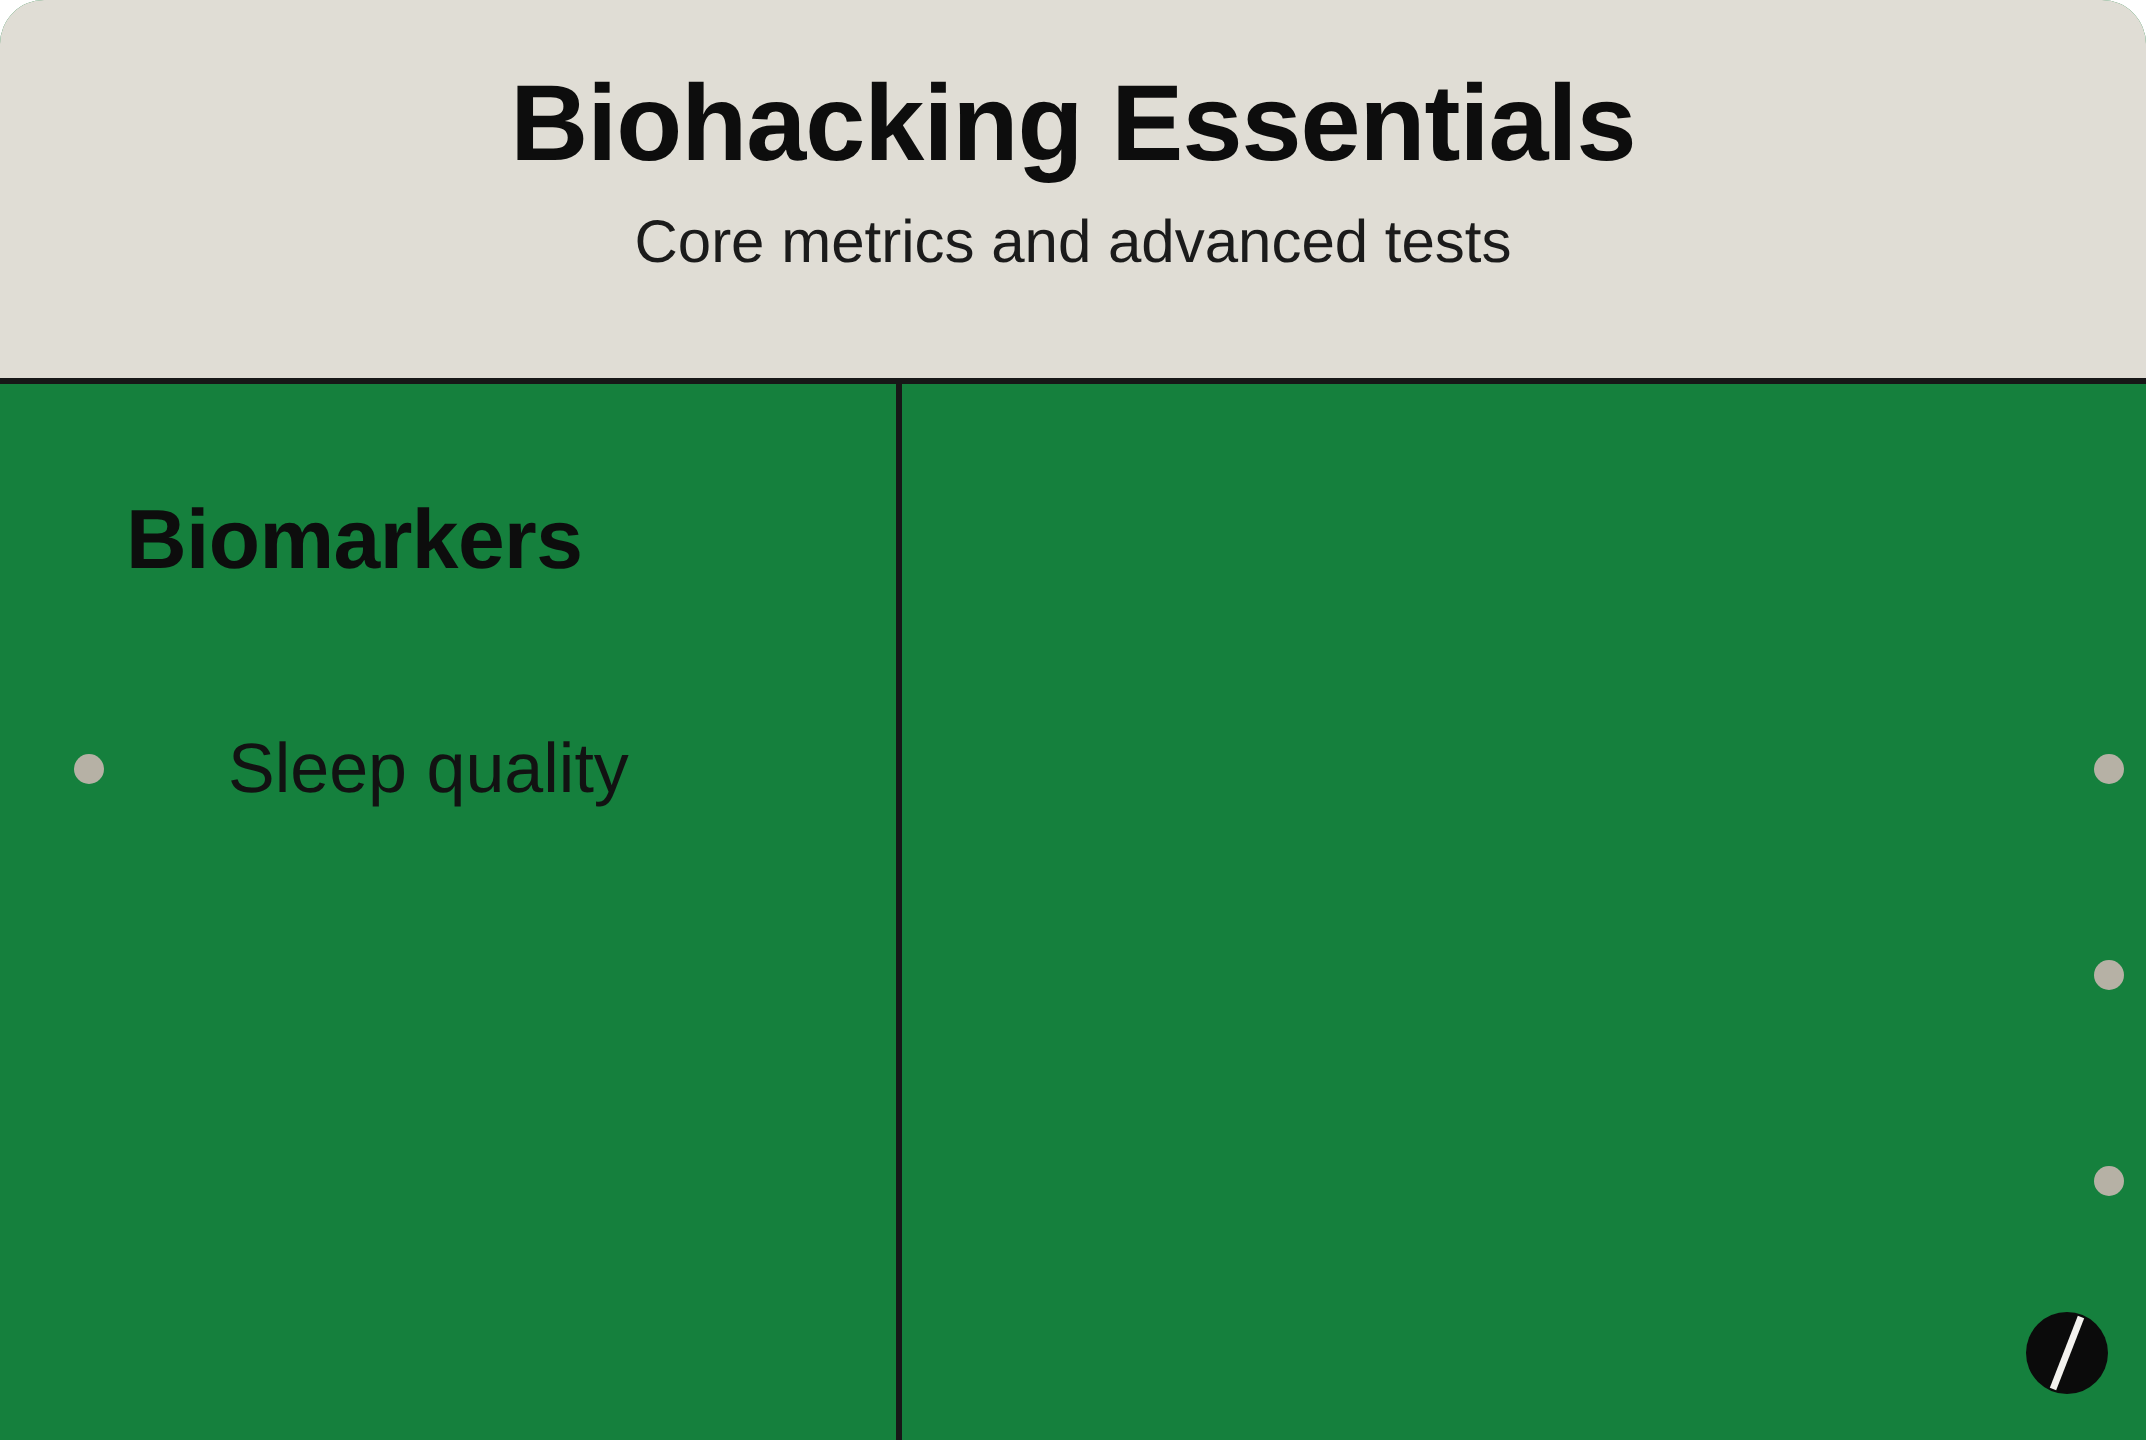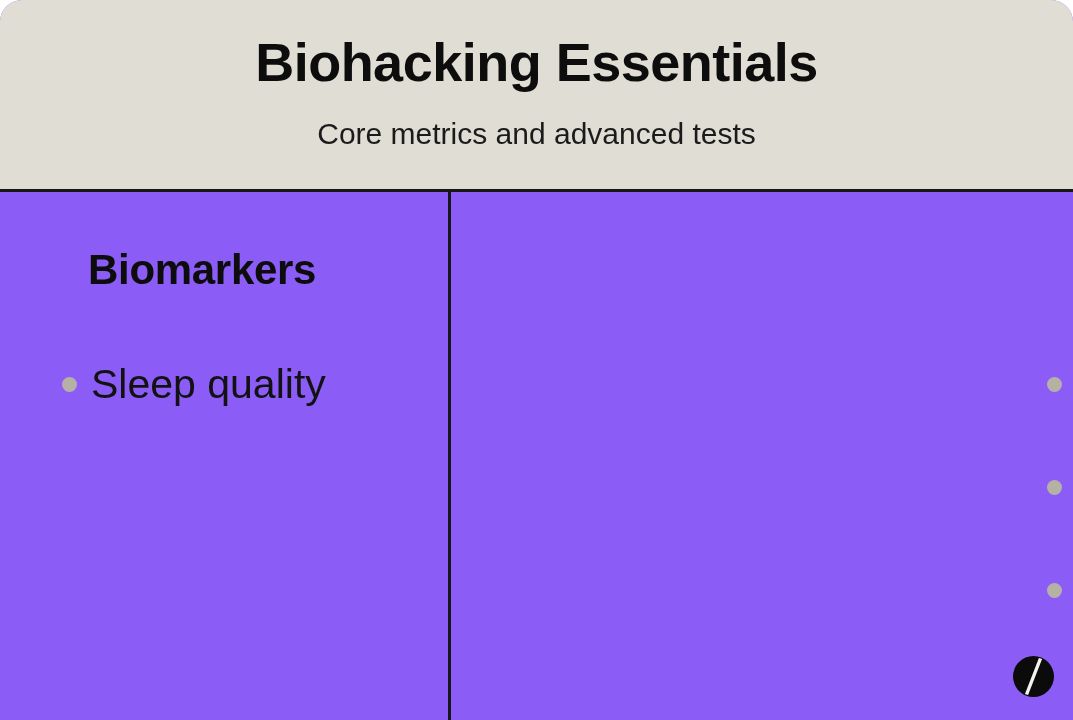--- a/index.html
+++ b/index.html
@@ -47,21 +47,21 @@
     padding-top: 34px;
     font-size: 54px;
     font-weight: bold;
     letter-spacing: -0.5px;
     color: #0d0d0d;
     line-height: 1.05;
     text-align: center;
   }
 
   .card-subtitle {
-    margin: 12px;
+    margin: 0;
     padding-top: 14px;
     font-size: 30px;
     font-weight: normal;
     color: #1b1b1b;
     line-height: 1.1;
     text-align: center;
   }
 
   
   .card-body {
@@ -75,21 +75,21 @@
   }
 
   .column {
     position: relative;
     box-sizing: border-box;
     height: 100%;
   }
 
   .column-left {
     width: 536px;
-    padding-left: 88px;
+    padding-left: 63px;
     padding-top: 55px;
     border-right: 3px solid #171717;
   }
 
   .column-right {
     width: 537px;
     padding-left: 625px;
     padding-top: 55px;
     margin-left: -3px;
     padding-right: 0;
@@ -125,40 +125,41 @@
     flex: 0 0 auto;
     width: 15px;
     height: 15px;
     border-radius: 50%;
     background: #b6b1a5;
     margin-right: 14px;
     margin-left: -26px;
   }
 
   .bullet-label {
-    font-size: 41px;
+    font-size: 35px;
     font-weight: normal;
     color: #121212;
     line-height: 1.1;
     white-space: nowrap;
+    margin-left: 48px;
   }
 
   
   .logo-mark {
     position: absolute;
     left: 1013px;
     top: 656px;
     width: 41px;
     height: 41px;
   }
 </style>
 </head>
 <body>
 
-<div class="card" style="background: #8b5cf6;">
+<div class="card" style="background: #15803d;">
 
   <div class="card-header" style="background: rgb(224, 221, 213); border-bottom-color: rgb(23, 23, 23);">
     <h1 class="card-title">Biohacking Essentials</h1>
     <p class="card-subtitle">Core metrics and advanced tests</p>
   </div>
 
   <div class="card-body">
 
     <div class="column column-left" style="border-right-color: rgb(23, 23, 23);">
       <h2 class="column-heading">Biomarkers</h2>

